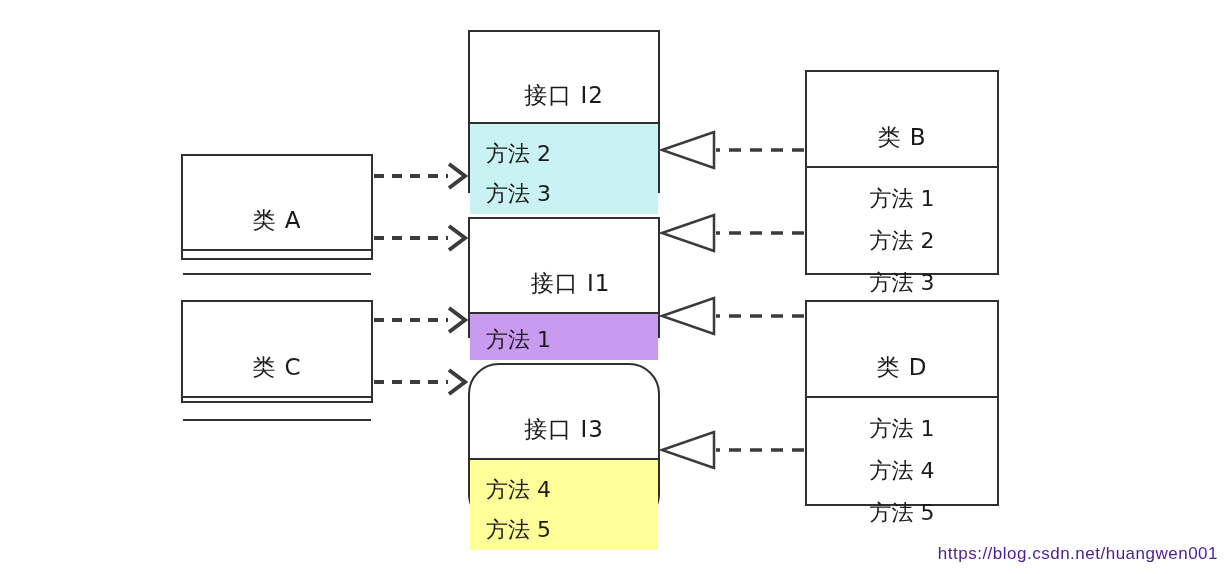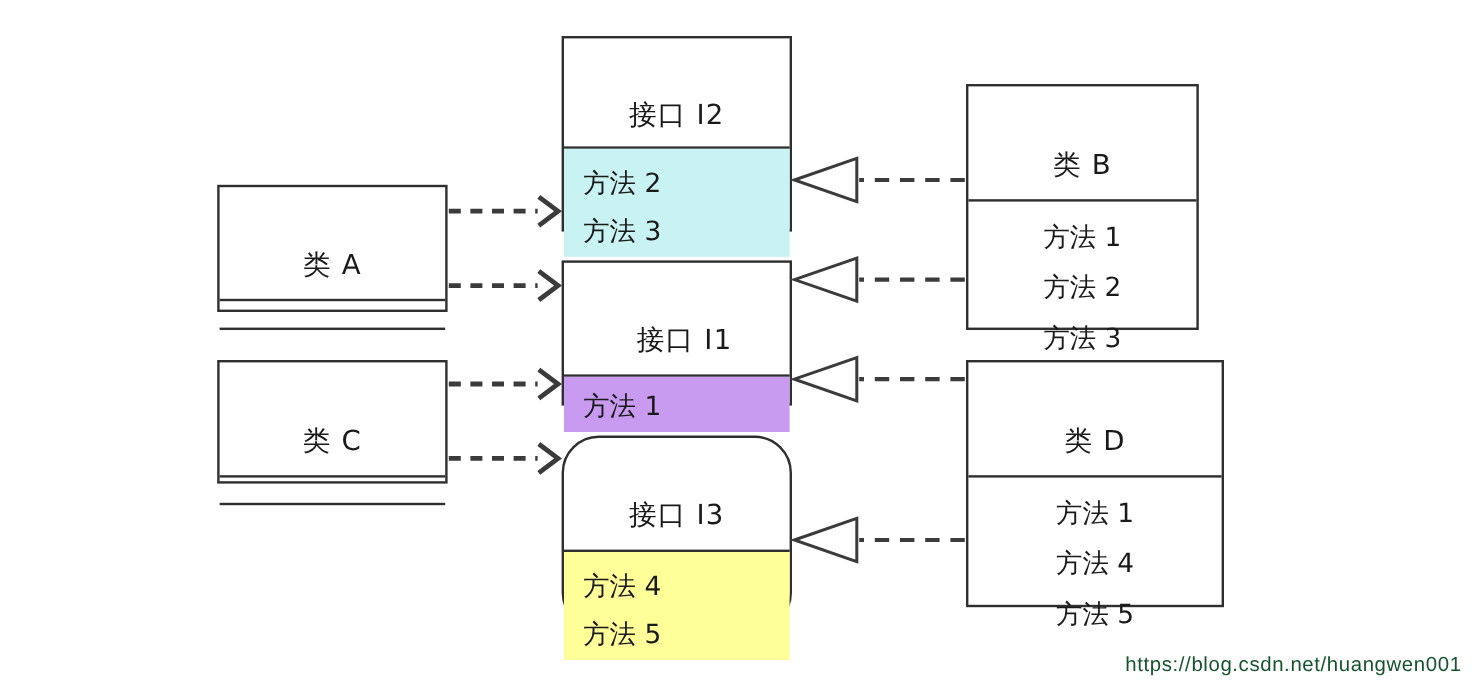--- a/index.html
+++ b/index.html
@@ -73,21 +73,21 @@
   #box-class-c .r2 { flex: 1 1 auto; }
   #box-iface-i2  { left: 468px; top: 30px;  width: 192px; height: 163px; }
   #box-iface-i2 .hdr { height: 56px; }
   #box-iface-i1  { left: 468px; top: 217px; width: 192px; height: 121px; }
   #box-iface-i1 .hdr { height: 59px; padding-left: 13px; }
   #box-iface-i1 .iface-body { padding-top: 6px; }
   #box-iface-i3  { left: 468px; top: 363px; width: 192px; height: 162px; border-radius: 31px; }
   #box-iface-i3 .hdr { height: 59px; }
   #box-class-b   { left: 805px; top: 70px;  width: 194px; height: 205px; }
   #box-class-b .hdr { height: 60px; }
-  #box-class-d   { left: 805px; top: 300px; width: 215px; height: 206px; justify-content: space-between; }
+  #box-class-d   { left: 805px; top: 300px; width: 194px; height: 206px; justify-content: space-between; }
   #box-class-d .hdr { height: 60px; }
 </style>
 </head>
 <body>
 
 <div class="canvas">
 
   <div class="box" id="box-class-c">
     <div class="hdr">类 C</div>
     <div class="empty-row r1"></div>
@@ -161,14 +161,14 @@
       <path d="M804 450 H716" stroke-dasharray="12 9"></path>
     </g>
     <g stroke="#3b3b3b" stroke-width="2.5" fill="#ffffff">
       <polygon points="662,150 714,132 714,168"></polygon>
       <polygon points="662,233 714,215 714,251"></polygon>
       <polygon points="662,316 714,298 714,334"></polygon>
       <polygon points="662,450 714,432 714,468"></polygon>
     </g>
   </svg>
 
-  <div class="watermark" style="color: #14532d;">https://blog.csdn.net/huangwen001</div>
+  <div class="watermark" style="color: #4c1d95;">https://blog.csdn.net/huangwen001</div>
 </div>
 
 </body></html>

